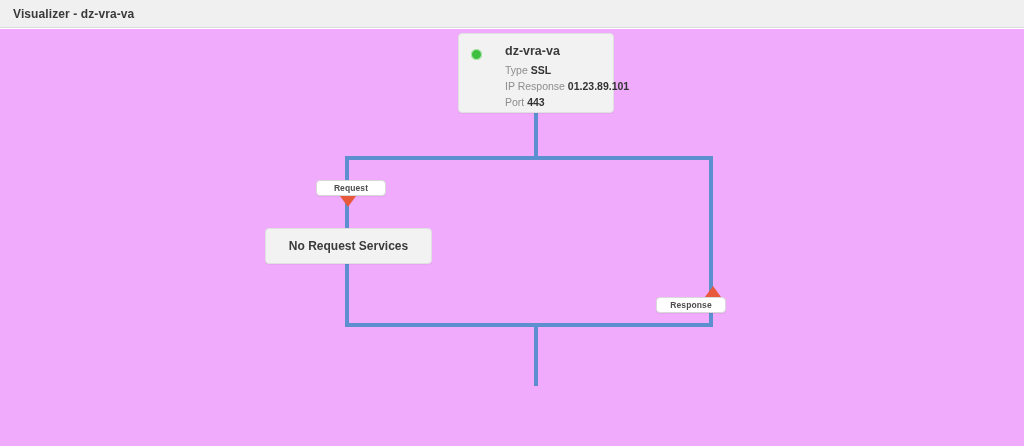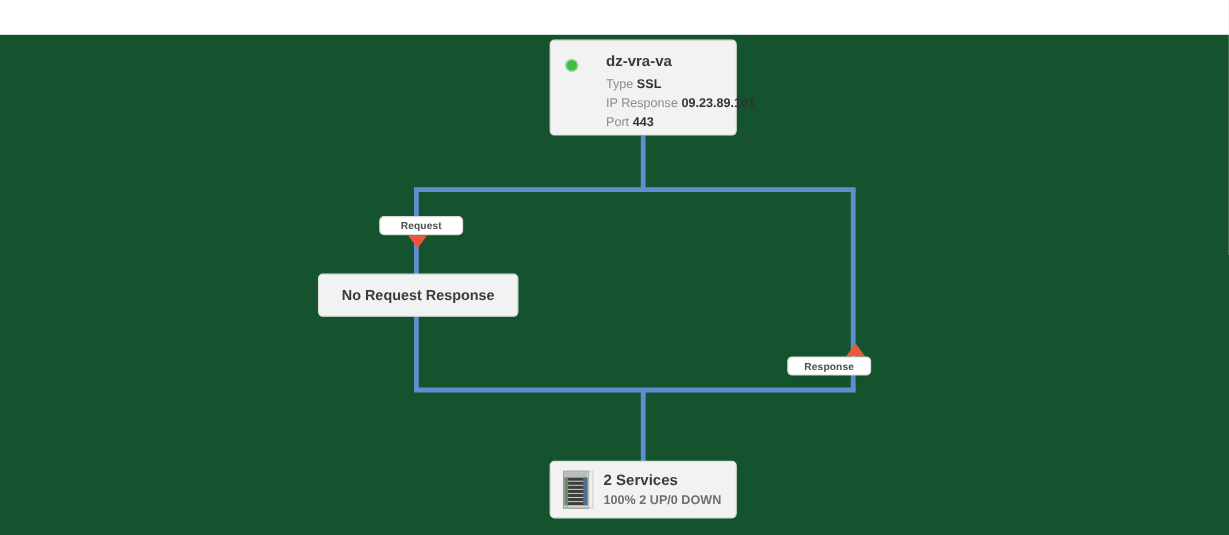--- a/index.html
+++ b/index.html
@@ -41,21 +41,21 @@
     letter-spacing: 0.1px;
     white-space: nowrap;
   }
   
   .canvas {
     position: absolute;
     left: 0;
     top: 29px;
     width: 1024px;
     height: 417px;
-    background: #14532d;
+    background: #f0abfc;
     overflow: hidden;
   }
   
   .links {
     position: absolute;
     left: 0;
     top: 0;
     width: 1024px;
     height: 417px;
   }
@@ -200,20 +200,23 @@
     border-left: 8px solid transparent;
     border-right: 8px solid transparent;
     border-bottom: 11px solid #e8593c;
   }
 </style>
 </head>
 <body>
 
 <div class="app">
 
+  <div class="titlebar">
+    <div class="titlebar-text">Visualizer - dz-vra-va</div>
+  </div>
 
   <div class="canvas">
 
     <svg class="links" viewBox="0 0 1024 417">
 
       <line x1="536" y1="84" x2="536" y2="129" stroke="#5b8fd0" stroke-width="4"></line>
 
       <line x1="345" y1="129" x2="713" y2="129" stroke="#5b8fd0" stroke-width="4"></line>
 
       <line x1="347" y1="129" x2="347" y2="296" stroke="#5b8fd0" stroke-width="4"></line>
@@ -227,56 +230,38 @@
 
     <div class="card node-root">
       <div class="status-dot"></div>
       <div class="node-title">dz-vra-va</div>
       <div class="kv kv-1">
         <span class="k">Type</span>
         <span class="v">SSL</span>
       </div>
       <div class="kv kv-2">
         <span class="k">IP Response</span>
-        <span class="v">09.23.89.101</span>
+        <span class="v">01.23.89.101</span>
       </div>
       <div class="kv kv-3">
         <span class="k">Port</span>
         <span class="v">443</span>
       </div>
     </div>
 
     <div class="edge-label edge-label-request">
       <span>Request</span>
     </div>
     <div class="arrow arrow-down"></div>
 
     <div class="card policy-box policy-request">
-      <div class="policy-label">No Request Response</div>
+      <div class="policy-label">No Request Services</div>
     </div>
 
 
     <div class="arrow arrow-up"></div>
     <div class="edge-label edge-label-response">
       <span>Response</span>
     </div>
 
-    <div class="card node-services">
-      <svg class="rack-icon" viewBox="0 0 26 34">
-        <rect x="0.5" y="0.5" width="21" height="31" fill="#c9ccc9" stroke="#9aa09a" stroke-width="1"></rect>
-        <rect x="4" y="0.5" width="21" height="31" fill="#e8eae8" stroke="#9aa09a" stroke-width="1" opacity="0.35"></rect>
-        <rect x="1.5" y="1.5" width="19" height="4" fill="#b9bdb9"></rect>
-        <rect x="1.5" y="6" width="19" height="2.6" fill="#3d3d3d"></rect>
-        <rect x="1.5" y="9.4" width="19" height="2.6" fill="#3d3d3d"></rect>
-        <rect x="1.5" y="12.8" width="19" height="2.6" fill="#3d3d3d"></rect>
-        <rect x="1.5" y="16.2" width="19" height="2.6" fill="#3d3d3d"></rect>
-        <rect x="1.5" y="19.6" width="19" height="2.6" fill="#3d3d3d"></rect>
-        <rect x="1.5" y="23" width="19" height="2.6" fill="#3d3d3d"></rect>
-        <rect x="1.5" y="26.4" width="19" height="2.6" fill="#3d3d3d"></rect>
-        <rect x="1.5" y="6" width="3" height="23" fill="#6f8a6f"></rect>
-        <rect x="17" y="6" width="3.5" height="23" fill="#4f6f90"></rect>
-      </svg>
-      <div class="services-title">2 Services</div>
-      <div class="services-sub">100% 2 UP/0 DOWN</div>
-    </div>
 
   </div>
 </div>
 
 </body></html>

